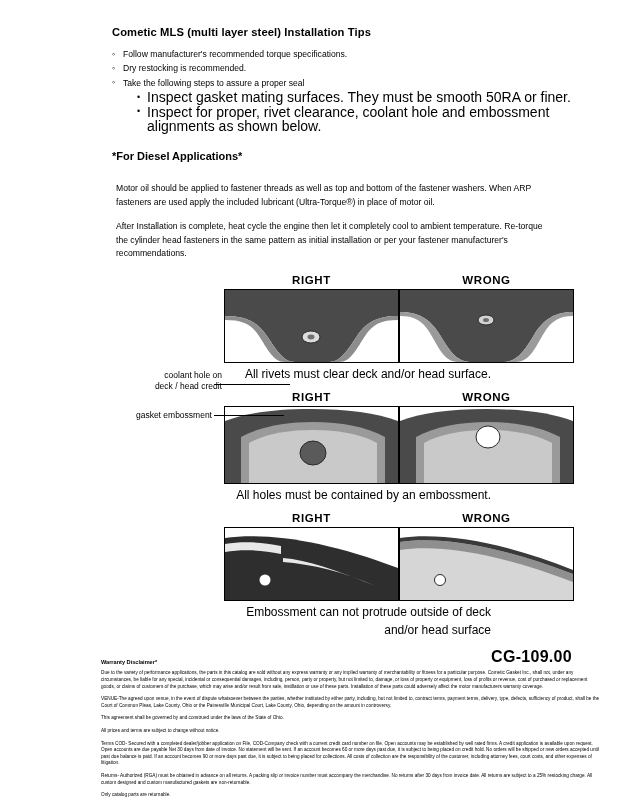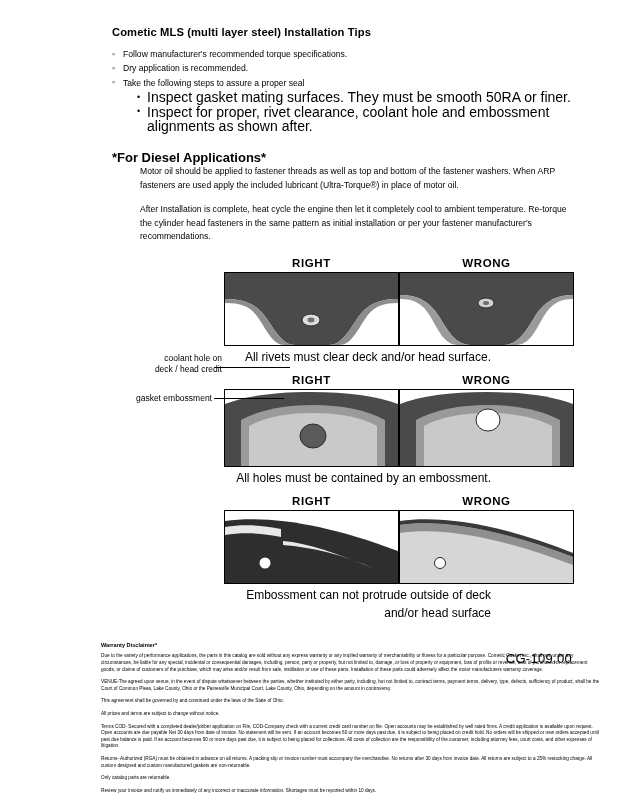--- a/index.html
+++ b/index.html
@@ -58,28 +58,28 @@
     padding-left: 10px;
   }
   ul.subbullets > li::before {
     content: "\2022";
     position: absolute;
     left: 0;
     top: -0.5px;
     font-size: 9px;
   }
   h2.subtitle {
-    font-size: 13px;
-    font-weight: bold;
-    margin: 17px 0 0 68px;
+    font-size: 11px;
+    font-weight: bold;
+    margin: 17px 0 20px 68px;
   }
   p.para {
     font-size: 8.6px;
     line-height: 13.4px;
-    margin: 0 0 11px 96px;
+    margin: 0 0 11px 72px;
     max-width: 430px;
   }
   p.note {
     font-size: 8.6px;
     line-height: 13.4px;
     margin: 0 0 0 68px;
   }
 
   
   .figures {
@@ -150,40 +150,40 @@
   .warranty p {
     font-size: 4.7px;
     line-height: 6.6px;
     margin: 0 0 6px 0;
     text-align: left;
   }
   .docnum {
     position: absolute;
     right: 46px;
     bottom: 22px;
-    font-size: 13px;
-    font-weight: normal;
+    font-size: 16px;
+    font-weight: bold;
     letter-spacing: 0.3px;
   }
 </style>
 </head>
 <body>
 
 <div class="page">
 
   <h1 class="title">Cometic MLS (multi layer steel) Installation Tips</h1>
 
   <ul class="bullets">
     <li>Follow manufacturer's recommended torque specifications.</li>
-    <li>Dry application is recommended.</li>
+    <li>Dry restocking is recommended.</li>
     <li>
       <span>Take the following steps to assure a proper seal</span>
       <ul class="subbullets">
         <li>Inspect gasket mating surfaces.  They must be smooth 50RA or finer.</li>
-        <li>Inspect for proper, rivet clearance, coolant hole and embossment alignments as shown after.</li>
+        <li>Inspect for proper, rivet clearance, coolant hole and embossment alignments as shown below.</li>
       </ul>
     </li>
   </ul>
 
   <h2 class="subtitle">*For Diesel Applications*</h2>
   <p class="para">Motor oil should be applied to fastener threads as well as top and bottom of the fastener washers. When ARP fasteners are used apply the included lubricant (Ultra-Torque®) in place of motor oil.</p>
   <p class="para">After Installation is complete, heat cycle the engine then let it completely cool to ambient temperature. Re-torque the cylinder head fasteners in the same pattern as initial installation or per your fastener manufacturer's recommendations.</p>
 
   <div class="figures">
 

